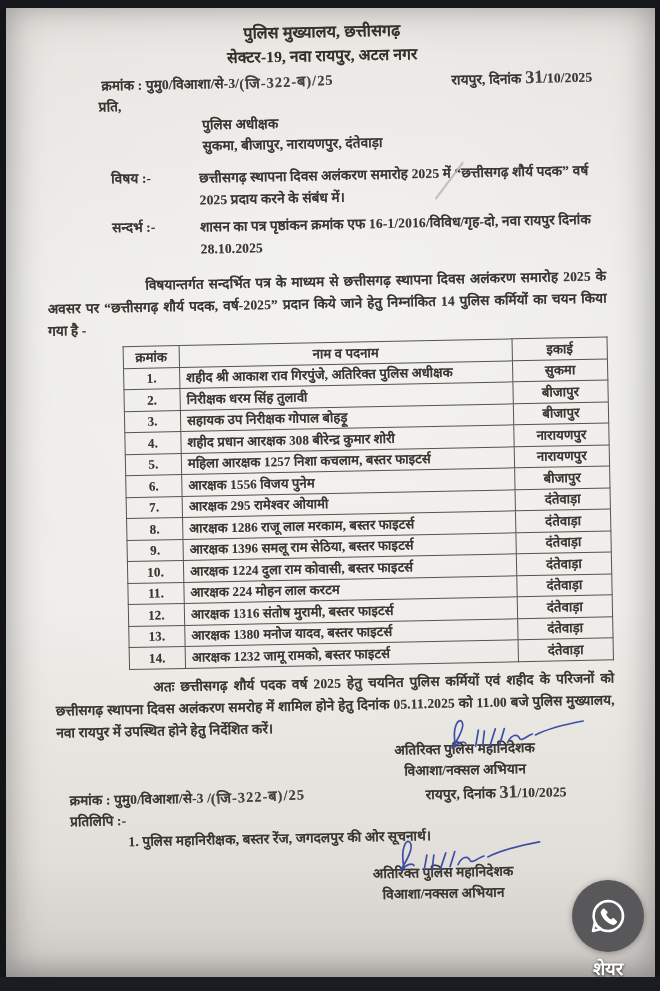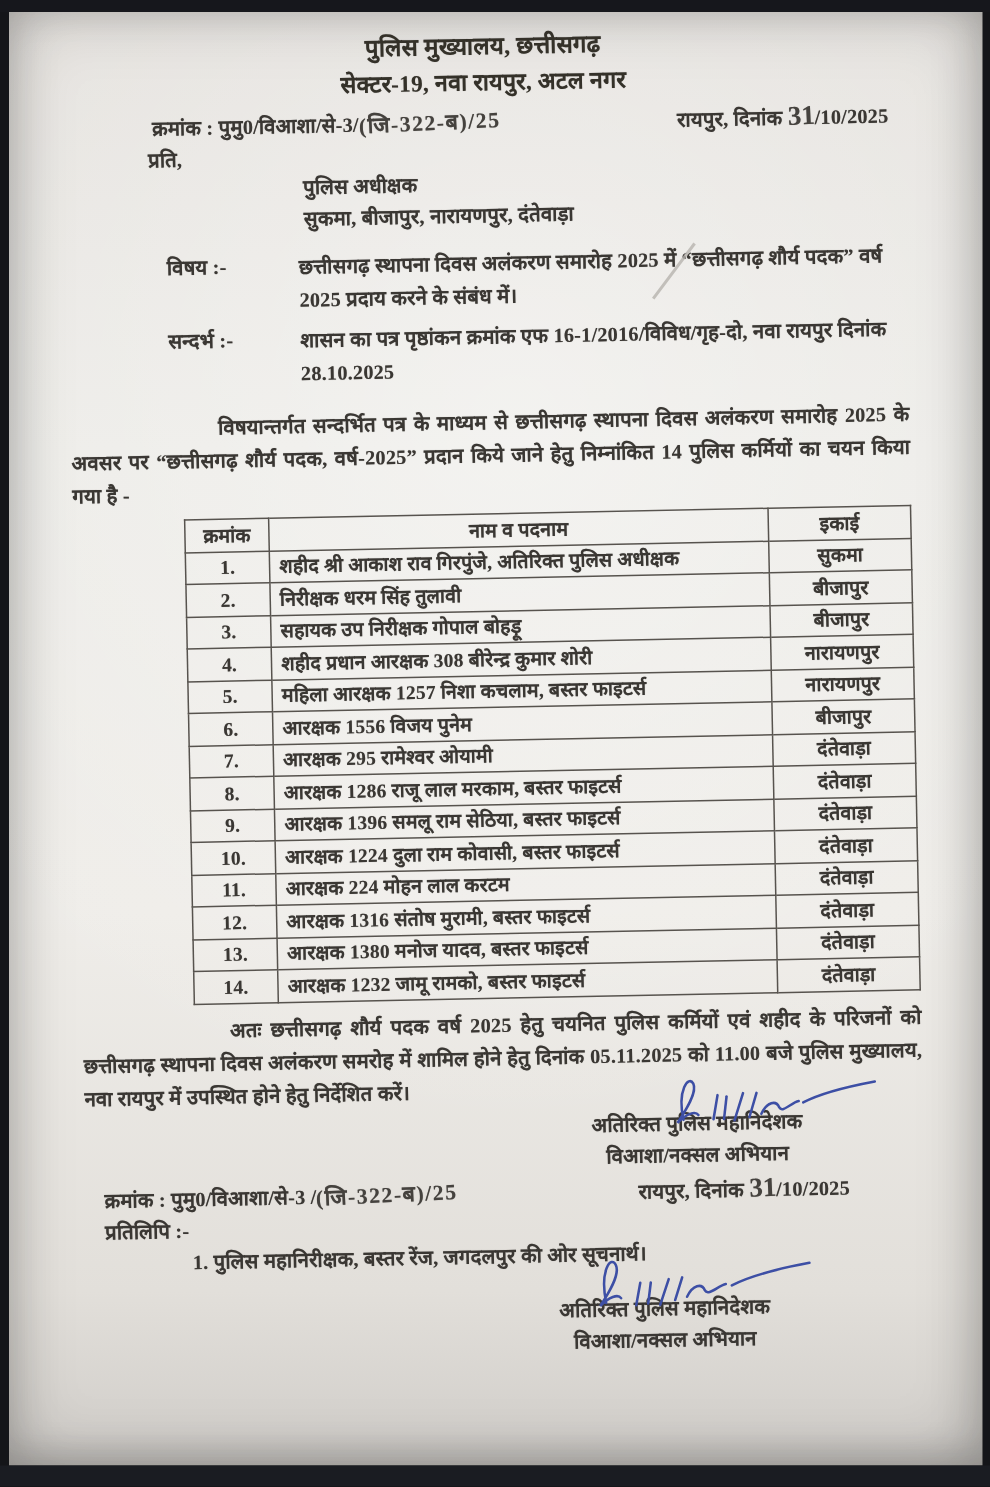--- a/index.html
+++ b/index.html
@@ -267,15 +267,26 @@
             <path d="M100,26 c14,-7 34,-11 52,-14"></path>
           </g>
         </svg>
         <div>अतिरिक्त पुलिस महानिदेशक</div>
         <div>विआशा/नक्सल अभियान</div>
       </div>
 
     </div>
   </div>
 
+  <div class="share">
+    <div class="circle">
+      <svg width="44" height="44" viewBox="0 0 44 44">
+        <g fill="none" stroke="#ffffff" stroke-width="2.6" stroke-linecap="round" stroke-linejoin="round">
+          <path d="M22,7 a15,15 0 1 1 -13.2,22.1 L7,37 l7.9,-2.1 A15,15 0 0 1 22,7 Z"></path>
+        </g>
+        <path fill="#ffffff" d="M16.8,14.9 c0.5,-0.5 1.3,-0.5 1.8,0 l2.6,2.6 c0.5,0.5 0.5,1.3 0,1.8 l-1.1,1.1 c1.1,2.2 2.9,4 5.1,5.1 l1.1,-1.1 c0.5,-0.5 1.3,-0.5 1.8,0 l2.6,2.6 c0.5,0.5 0.5,1.3 0,1.8 l-1.3,1.3 c-0.8,0.8 -2,1.1 -3.1,0.7 c-5.3,-1.9 -9.5,-6.1 -11.4,-11.4 c-0.4,-1.1 -0.1,-2.3 0.7,-3.1 Z"></path>
+      </svg>
+    </div>
+    <div class="lbl">शेयर</div>
+  </div>
 
   <div class="bar bottom"></div>
 </div>
 
 </body></html>

